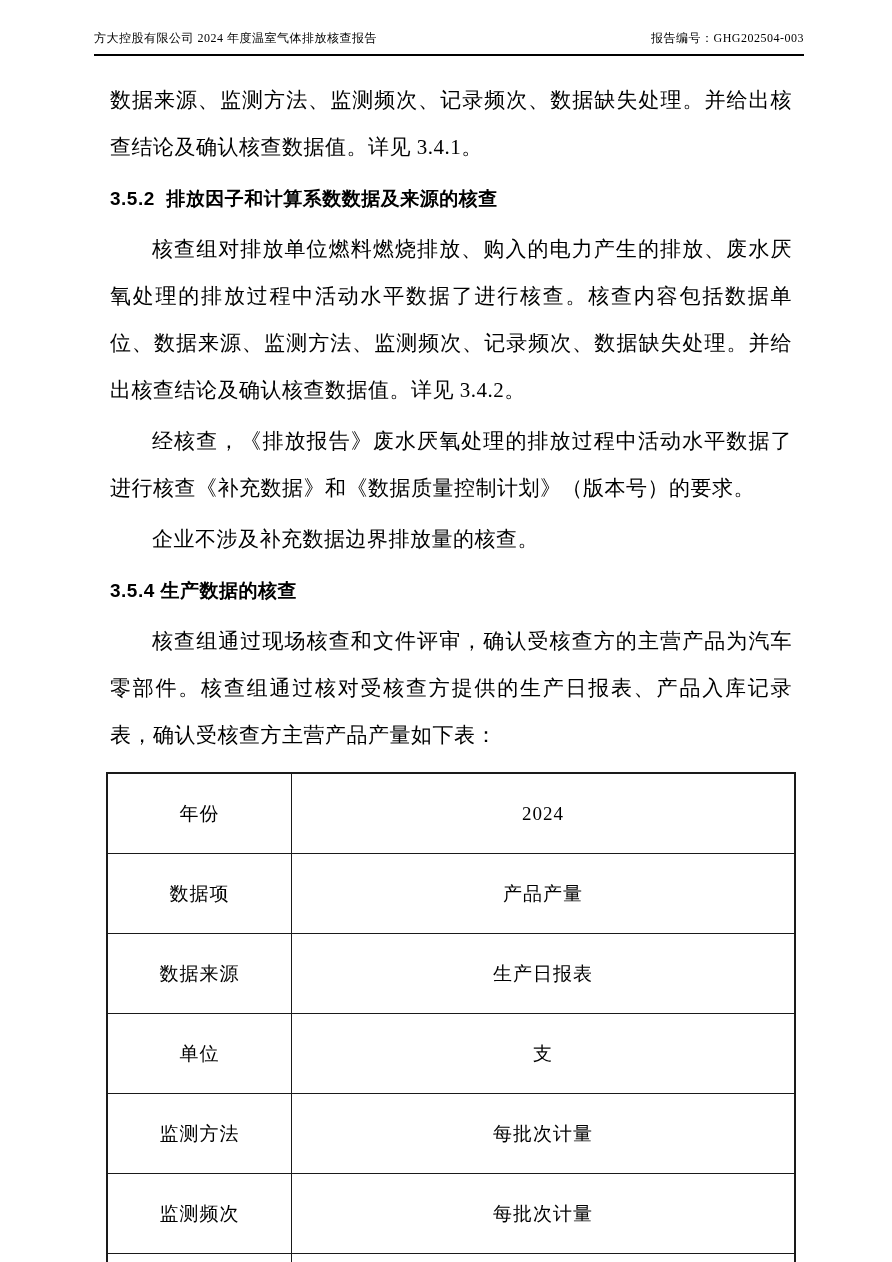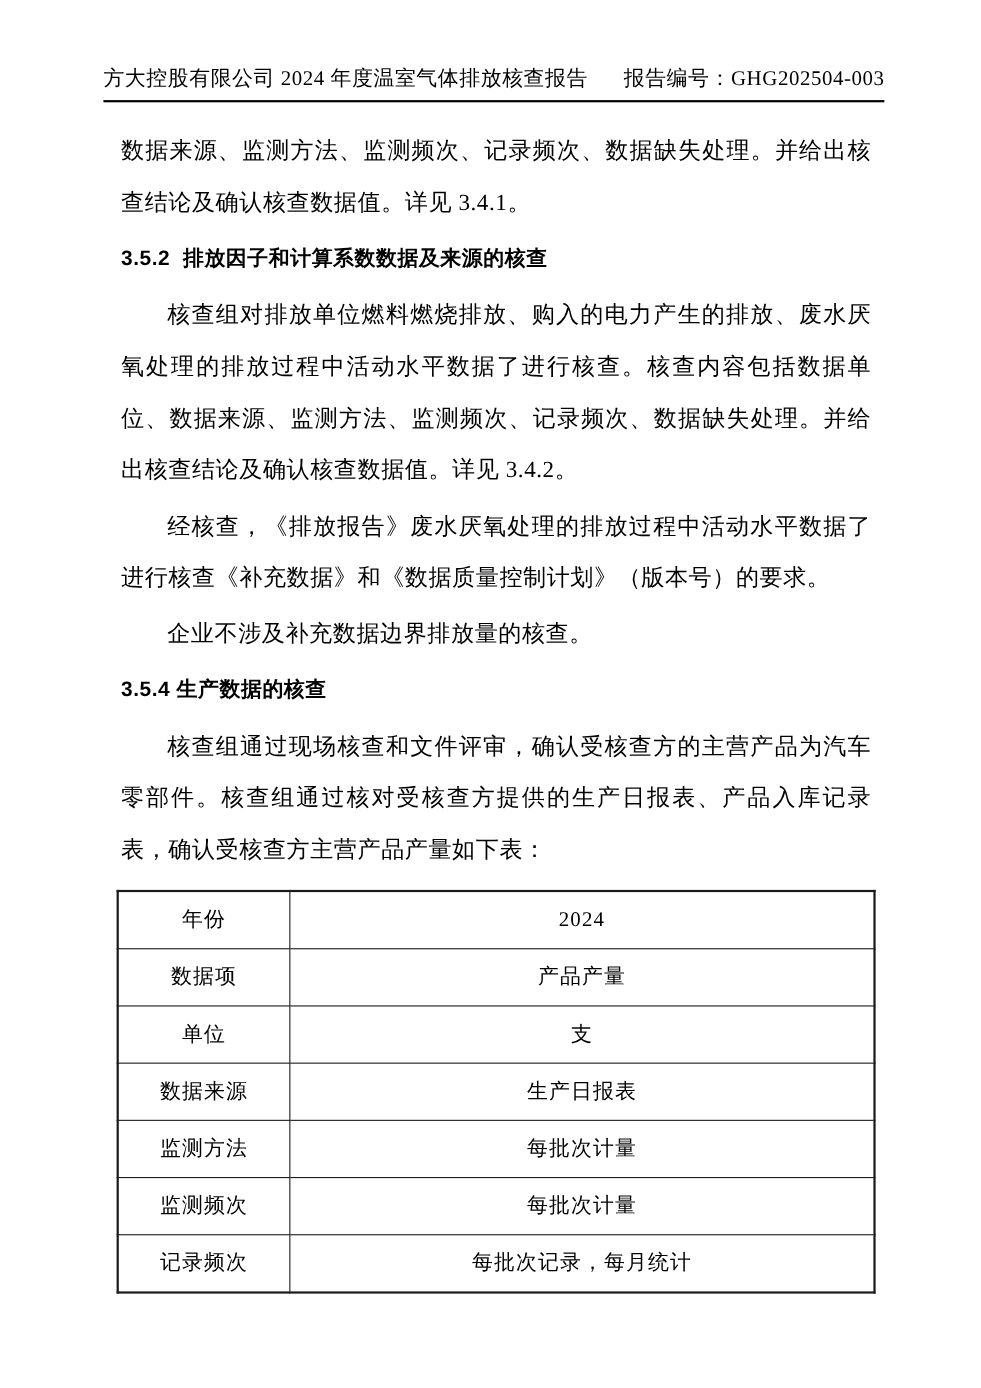--- a/index.html
+++ b/index.html
@@ -13,29 +13,29 @@
     height: 1262px;
     margin: 0 auto;
     background: #ffffff;
     color: #000000;
     font-family: "Liberation Serif", "DejaVu Serif", serif;
     box-sizing: border-box;
     padding: 0 96px 0 106px;
     overflow: hidden;
   }
   .page-header {
-    padding-top: 58px;
+    padding-top: 30px;
     padding-bottom: 7px;
     margin-left: -12px;
     margin-right: -8px;
     border-bottom: 2px solid #000000;
     display: flex;
     justify-content: space-between;
     align-items: flex-end;
-    font-size: 19px;
+    font-size: 12px;
     letter-spacing: 0.5px;
     white-space: pre-wrap;
     gap: 24px;
   }
   .content {
     padding-top: 17px;
     font-size: 21px;
     line-height: 47px;
     text-align: justify;
     text-justify: inter-character;
@@ -60,21 +60,21 @@
     border-collapse: collapse;
     margin-top: 13px;
     font-size: 19px;
     table-layout: fixed;
   }
   .doc-table td {
     border: 1px solid #1a1a1a;
     height: 34.5px;
     text-align: center;
     vertical-align: middle;
-    padding: 2px;
+    padding: 16px;
     letter-spacing: 1px;
   }
   .doc-table { border: 2px solid #1a1a1a; }
   .doc-table .label-col { width: 151px; }
 </style>
 </head>
 <body>
 
 <div class="page">
 
@@ -104,26 +104,26 @@
       <tbody>
         <tr>
           <td class="label-col">年份</td>
           <td>2024</td>
         </tr>
         <tr>
           <td class="label-col">数据项</td>
           <td>产品产量</td>
         </tr>
         <tr>
+          <td class="label-col">数据来源</td>
+          <td>生产日报表</td>
+        </tr>
+        <tr>
           <td class="label-col">单位</td>
           <td>支</td>
-        </tr>
-        <tr>
-          <td class="label-col">数据来源</td>
-          <td>生产日报表</td>
         </tr>
         <tr>
           <td class="label-col">监测方法</td>
           <td>每批次计量</td>
         </tr>
         <tr>
           <td class="label-col">监测频次</td>
           <td>每批次计量</td>
         </tr>
         <tr>

